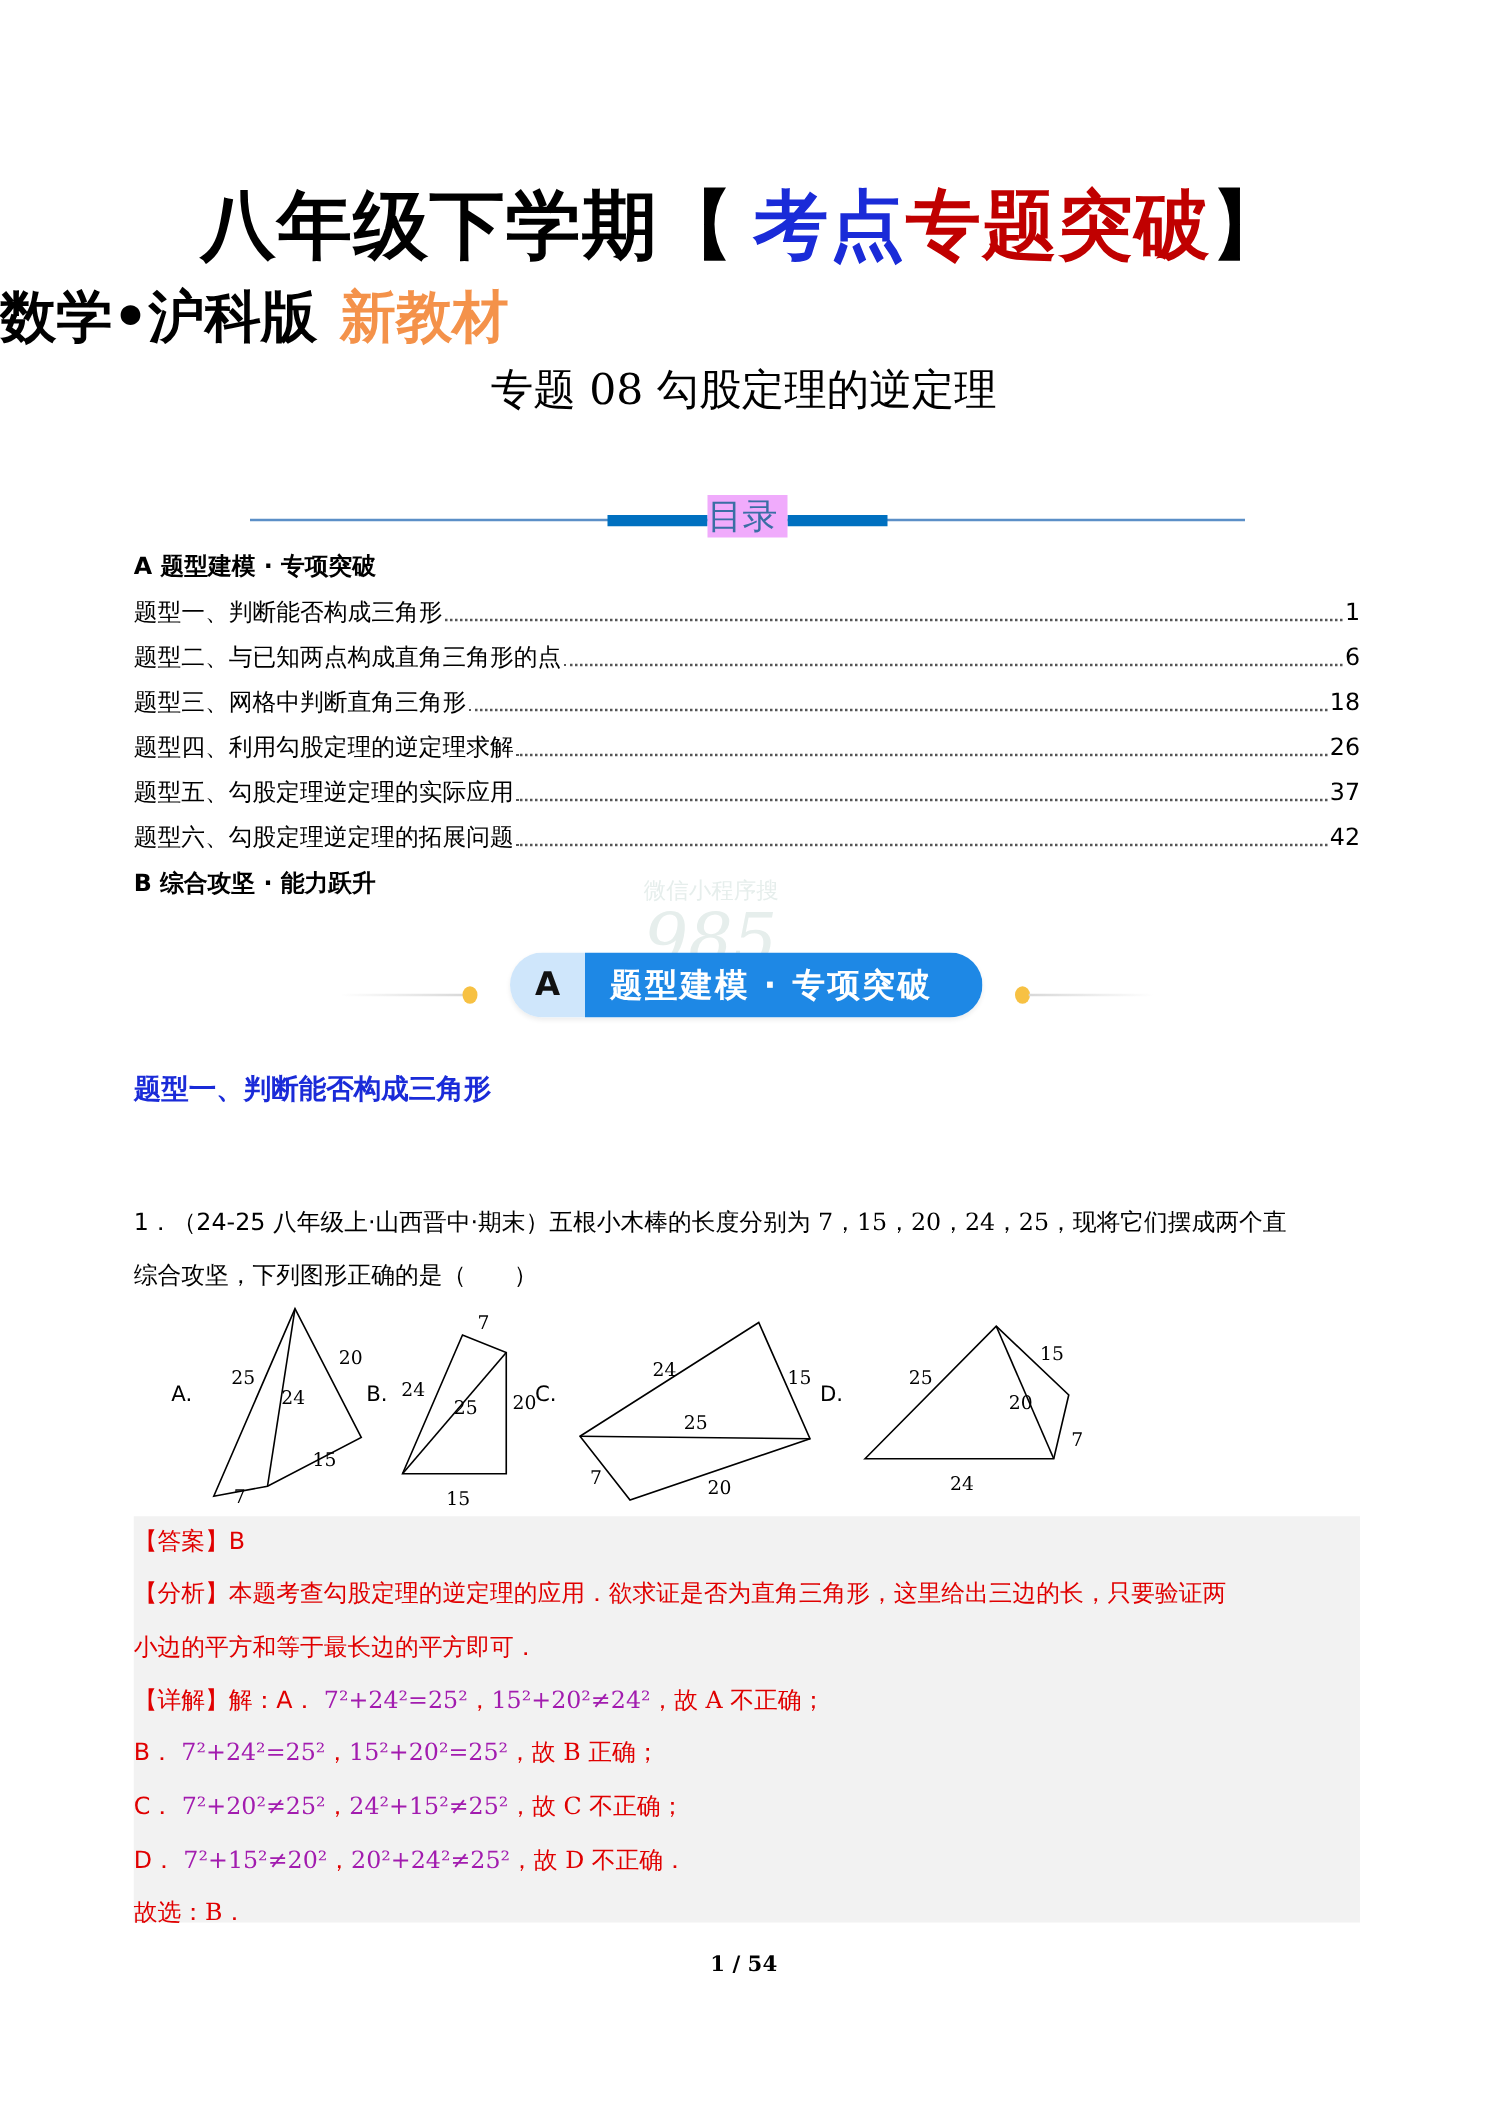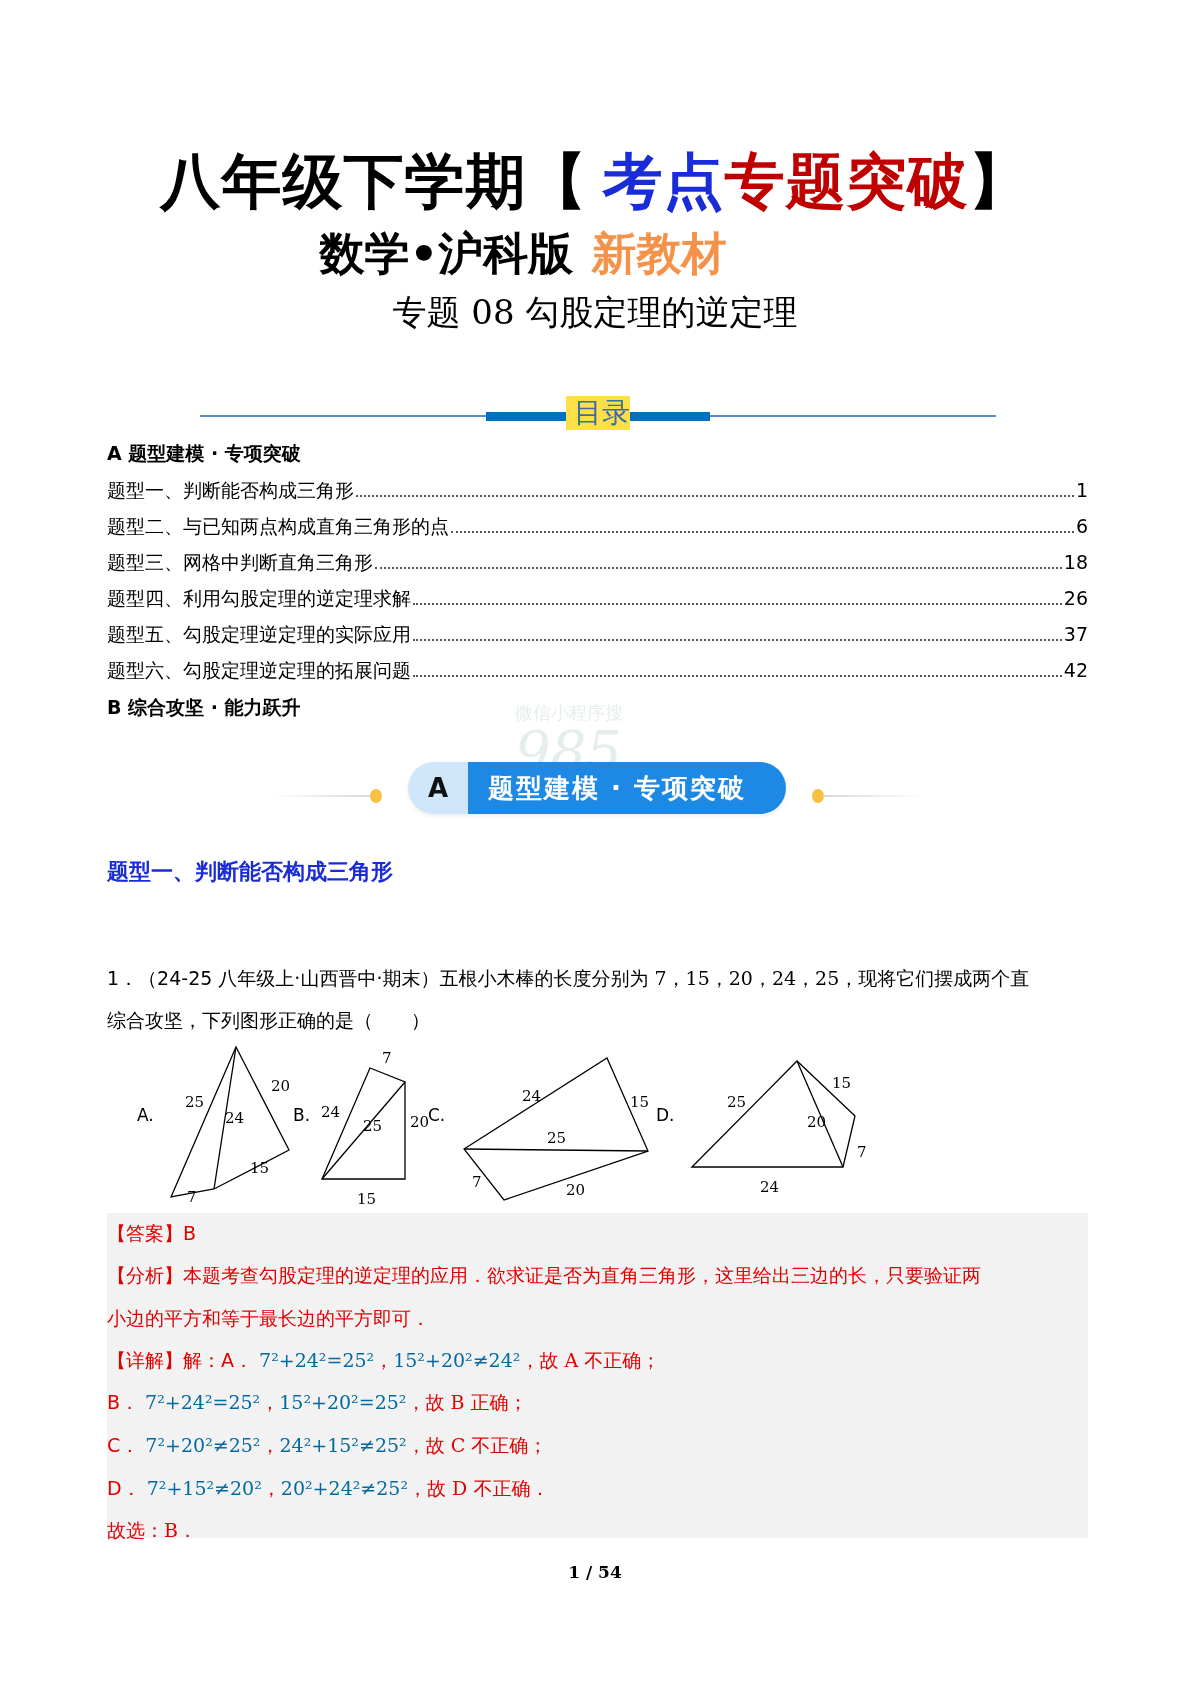--- a/index.html
+++ b/index.html
@@ -2,27 +2,27 @@
 <html><head>
 <meta charset="utf-8">
 <style>
   html, body { margin:0; padding:0; background:#fff; }
   body { width:1190px; height:1683px; position:relative; overflow:hidden;
          font-family: "DejaVu Sans", "Liberation Sans", sans-serif; color:#000; }
   .abs { position:absolute; }
   .title { left:0; width:1190px; top:148px; text-align:center; font-size:60px; font-weight:bold; letter-spacing:1px; line-height:66px; }
   .title .blue { color:#1a2bd8;margin-left:15px; }
   .title .red { color:#c00000; }
-  .subtitle { left:0; width:1046px; top:226px; text-align:center; font-size:45px; font-weight:bold; line-height:56px; }
+  .subtitle { left:0; width:1046px; top:226px; font-size:45px; font-weight:bold; line-height:56px; }
   .subtitle .orange { color:#f4924a; margin-left:18px; }
   .topic { left:0; width:1190px; top:290px; text-align:center; font-family:"DejaVu Serif","Liberation Serif",serif; font-size:34px; line-height:44px; }
   .toc-rule { left:200px; width:796px; top:415px; height:2px; background:#5b8fc7; }
   .toc-bar-l { left:486px; width:80px; top:412px; height:9px; background:#0070c0; }
   .toc-bar-r { left:630px; width:80px; top:412px; height:9px; background:#0070c0; }
-  .toc-title { left:566px; width:64px; top:396px; text-align:right; font-size:28px; color:#3a6ea5; line-height:34px; background:#fde047; }
+  .toc-title { left:566px; width:64px; top:396px; text-align:left; font-size:28px; color:#3a6ea5; line-height:34px; background:#f0abfc; }
   .toc-sec { left:107px; font-size:19px; font-weight:bold; line-height:26px; }
   .toc-item { left:107px; width:981px; font-size:19px; line-height:26px; display:flex; align-items:flex-end; }
   .toc-item .dots { flex:1; border-bottom:2px dotted #555; margin:0 2px 6px 2px; height:1px; }
   .toc-item .pg { font-size:19px; }
   .watermark { left:515px; top:703px; width:170px; text-align:left; color:#e6eeec; font-size:18px; line-height:20px; }
   .watermark .big { font-size:56px; font-style:italic; line-height:58px; font-family:"DejaVu Serif",serif; }
   .banner-line-l { left:272px; width:100px; top:795px; height:2px; background:linear-gradient(90deg,#fff,#d8d8d8); }
   .banner-line-r { left:823px; width:100px; top:795px; height:2px; background:linear-gradient(90deg,#d8d8d8,#fff); }
   .banner-dot { width:12px; height:14px; border-radius:50%; background:#f7c143; top:789px; }
   .pill { left:408px; top:762px; width:378px; height:52px; border-radius:26px; overflow:hidden; display:flex; box-shadow:0 2px 4px rgba(0,0,0,0.08); }
@@ -31,21 +31,21 @@
   .heading { left:107px; top:858px; font-size:22px; font-weight:bold; color:#1a2bd8; line-height:28px; }
   .q { left:107px; width:985px; font-size:19px; line-height:26px; font-family:"DejaVu Serif","Liberation Serif",serif; }
   .q .sans { font-family:"DejaVu Sans","Liberation Sans",sans-serif; }
   .figs { left:107px; top:1045px; width:760px; height:160px; }
   .figs svg { overflow:visible; }
   .figs text { font-family:"DejaVu Serif","Liberation Serif",serif; font-size:15px; }
   .figs .opt { font-family:"DejaVu Sans","Liberation Sans",sans-serif; font-size:17px; }
   .answer-box { left:107px; top:1213px; width:981px; height:325px; background:#f2f2f2; }
   .ans { left:107px; width:981px; color:#e00000; font-size:19px; line-height:26px; font-family:"DejaVu Serif","Liberation Serif",serif; white-space:nowrap; }
   .ans .sans { font-family:"DejaVu Sans","Liberation Sans",sans-serif; }
-  .ans .math { color:#0369a1; font-style:normal; }
+  .ans .math { color:#a21caf; font-style:normal; }
   .page-num { left:0; width:1190px; top:1562px; text-align:center; font-family:"DejaVu Serif","Liberation Serif",serif; font-weight:bold; font-size:17px; }
 </style>
 </head>
 <body>
 
 <div class="abs title">
   <span>八年级下学期【</span><span class="blue">考点</span><span class="red">专题突破</span><span>】</span>
 </div>
 <div class="abs subtitle">
   <span>数学•沪科版</span><span class="orange">新教材</span>

